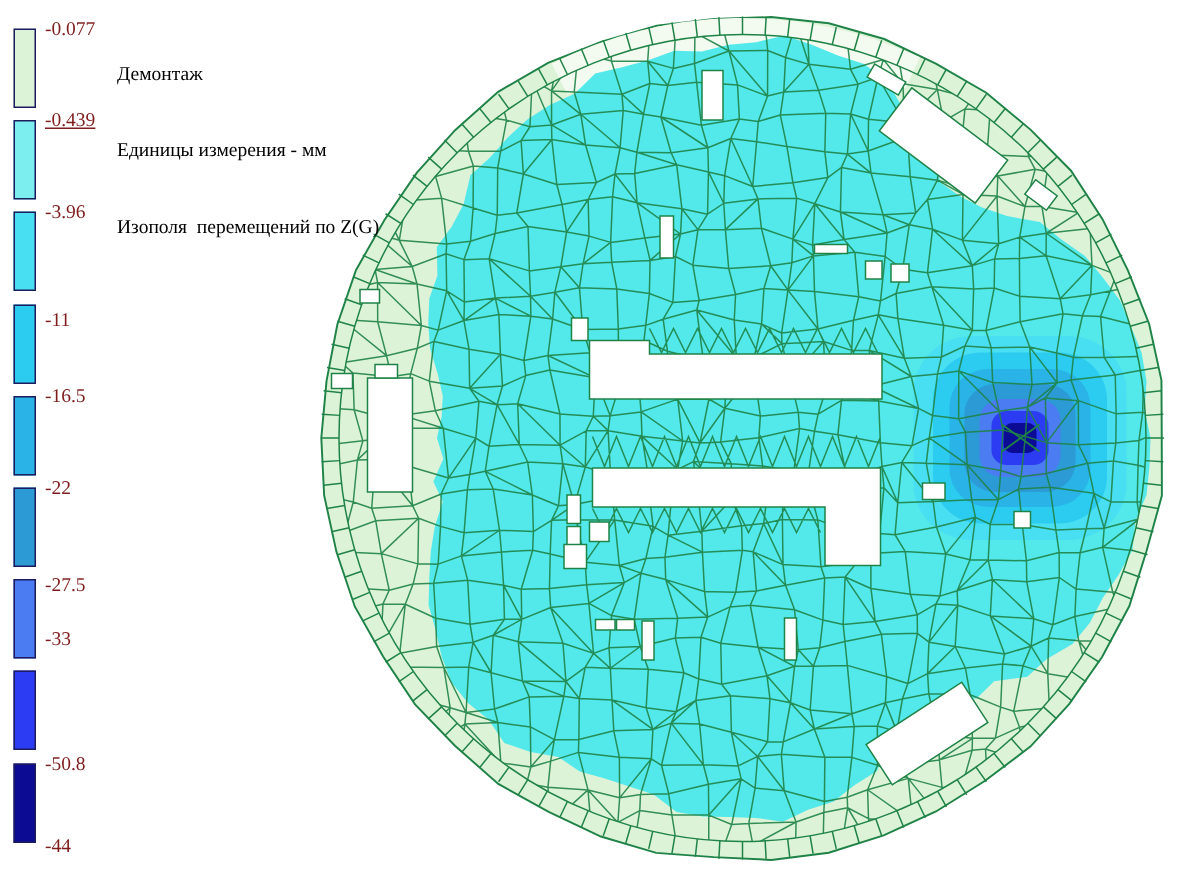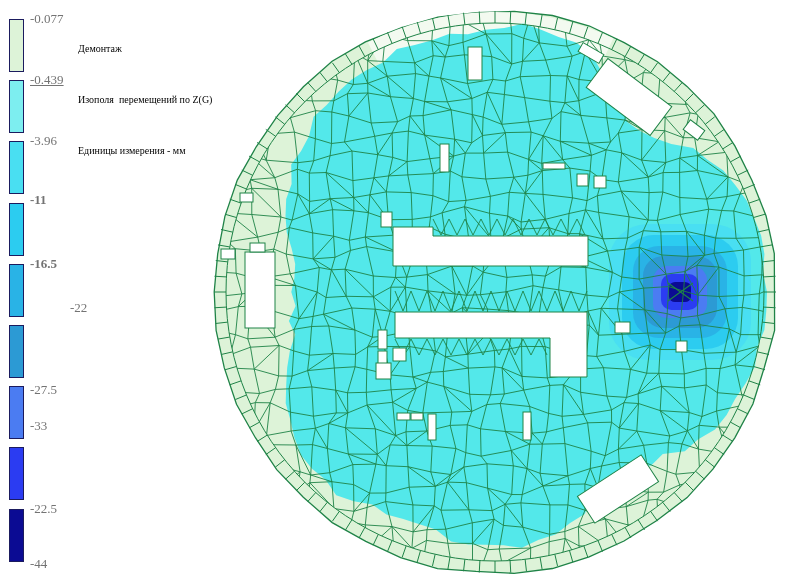--- a/index.html
+++ b/index.html
@@ -1,20 +1,20 @@
 <!DOCTYPE html>
 <html><head>
 <meta charset="utf-8">
 <style>
   html,body{margin:0;padding:0;width:790px;height:582px;background:#ffffff;overflow:hidden;}
   #stage{position:relative;width:790px;height:582px;font-family:"Liberation Serif","DejaVu Serif",serif;}
   #mesh-svg{position:absolute;left:0;top:0;}
-  .hdr{position:absolute;left:78px;top:6px;font-size:10px;line-height:17px;color:#000;white-space:pre;}
+  .hdr{position:absolute;left:78px;top:6px;font-size:13px;line-height:17px;color:#000;white-space:pre;}
   .legend-swatch{position:absolute;left:9px;width:15px;height:53px;border:1px solid #1b1b5e;box-sizing:border-box;}
-  .legend-label{position:absolute;left:30px;font-size:13px;color:#737373;white-space:nowrap;}
+  .legend-label{position:absolute;left:30px;font-size:13px;color:#7f1d1d;white-space:nowrap;}
 </style>
 </head>
 <body>
 
 <div id="stage">
   <svg id="mesh-svg" width="790" height="582">
       <defs>
         <clipPath id="inclip">
           <circle cx="495" cy="292" r="269"></circle>
         </clipPath>
@@ -176,38 +176,38 @@
         <path d="M395 312L587 312L587 377L550 377L550 338L395 338Z"></path>
       </g>
       <g stroke="#1f8347" stroke-width="1.2">
         <line x1="668" y1="283" x2="693" y2="301"></line>
         <line x1="668" y1="301" x2="693" y2="283"></line>
       </g>
     </svg>
 
   <div class="hdr">
     <div>Демонтаж</div>
+    <div>Единицы измерения - мм</div>
     <div>Изополя  перемещений по Z(G)</div>
-    <div>Единицы измерения - мм</div>
   </div>
 
   <div id="legend">
       <div class="legend-swatch" style="top: 19px; background: rgb(221, 243, 216); border-color: rgb(27, 27, 94);"></div>
       <div class="legend-swatch" style="top: 80.2px; background: rgb(125, 238, 240); border-color: rgb(27, 27, 94);"></div>
       <div class="legend-swatch" style="top: 141.4px; background: rgb(73, 223, 242); border-color: rgb(27, 27, 94);"></div>
       <div class="legend-swatch" style="top: 202.6px; background: rgb(44, 204, 240); border-color: rgb(27, 27, 94);"></div>
       <div class="legend-swatch" style="top: 263.8px; background: rgb(41, 179, 230); border-color: rgb(27, 27, 94);"></div>
       <div class="legend-swatch" style="top: 325px; background: rgb(44, 154, 212); border-color: rgb(27, 27, 94);"></div>
       <div class="legend-swatch" style="top: 386.2px; background: rgb(75, 124, 242); border-color: rgb(27, 27, 94);"></div>
       <div class="legend-swatch" style="top: 447.4px; background: rgb(43, 60, 242); border-color: rgb(27, 27, 94);"></div>
       <div class="legend-swatch" style="top: 508.6px; background: rgb(11, 11, 147); border-color: rgb(27, 27, 94);"></div>
       <div class="legend-label" style="top: 11px;">-0.077</div>
       <div class="legend-label" style="top: 72.2px; text-decoration: underline;">-0.439</div>
       <div class="legend-label" style="top: 133.4px;">-3.96</div>
-      <div class="legend-label" style="top: 192px; font-weight: bold;">-11</div>
-      <div class="legend-label" style="top: 255.8px; font-weight: bold;">-16.5</div>
-      <div class="legend-label" style="top: 300px; margin-left: 40px;">-22</div>
+      <div class="legend-label" style="top: 205px;">-11</div>
+      <div class="legend-label" style="top: 255.8px;">-16.5</div>
+      <div class="legend-label" style="top: 317px;">-22</div>
       <div class="legend-label" style="top: 382px;">-27.5</div>
       <div class="legend-label" style="top: 418px;">-33</div>
-      <div class="legend-label" style="top: 500.6px;">-22.5</div>
+      <div class="legend-label" style="top: 500.6px;">-50.8</div>
       <div class="legend-label" style="top: 555.6px; text-align: right;">-44</div>
     </div>
 </div>
 
 </body></html>

